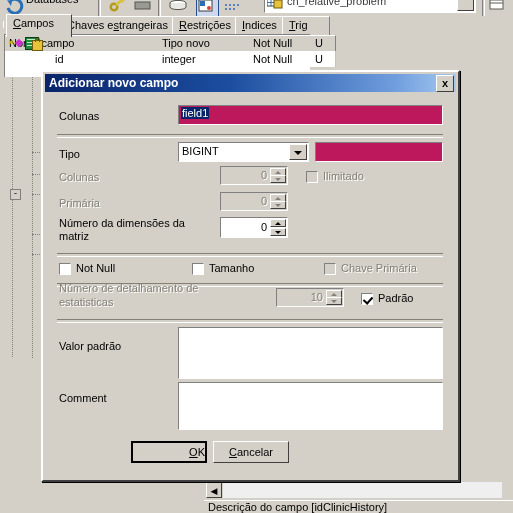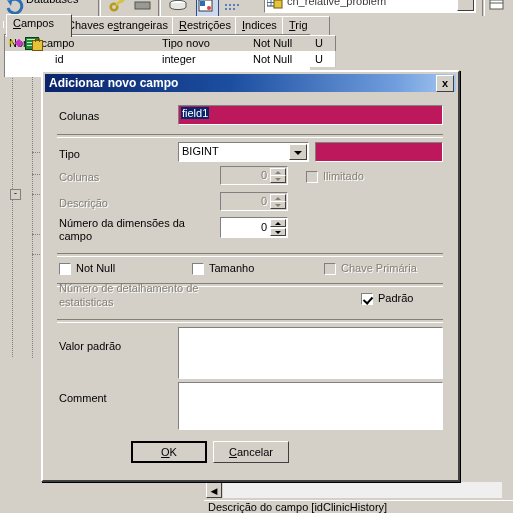--- a/index.html
+++ b/index.html
@@ -431,30 +431,30 @@
   <div class="spin dis" style="left:177px;top:94px;width:68px;height:19px;">
     <span class="v">0</span>
     <span class="up"></span>
     <span class="dn"></span>
   </div>
   <div class="cbwrap" style="left:263px;top:98px;">
     <span class="cbbox dis"></span>
     <span class="cbtxt dim">Ilimitado</span>
   </div>
 
-  <div class="dlab dim" style="left:16px;top:125px;">Descrição</div>
+  <div class="dlab dim" style="left:16px;top:125px;">Primária</div>
   <div class="spin dis" style="left:177px;top:120px;width:68px;height:19px;">
     <span class="v">0</span>
     <span class="up"></span>
     <span class="dn"></span>
   </div>
 
   <div class="dlab" style="left:16px;top:145px;width:160px;line-height:13px;">
     <span>Número da dimensões da</span><br>
-    <span>campo</span>
+    <span>matriz</span>
   </div>
   <div class="spin en" style="left:177px;top:145px;width:68px;height:21px;">
     <span class="v" style="top:3px;">0</span>
     <span class="up"></span>
     <span class="dn"></span>
   </div>
 
   <div class="sep" style="left:14px;top:181px;width:386px;"></div>
 
   <div class="cbwrap" style="left:16px;top:190px;">
@@ -469,36 +469,41 @@
     <span class="cbbox dis"></span>
     <span class="cbtxt dim">Chave Primária</span>
   </div>
 
   <div class="sep" style="left:14px;top:211px;width:386px;"></div>
 
   <div class="dlab dim" style="left:16px;top:209px;width:160px;line-height:14px;overflow:hidden;height:31px;">
     <span>Número de detalhamento de</span><br>
     <span>estatisticas</span>
   </div>
+  <div class="spin dis" style="left:233px;top:216px;width:68px;height:19px;">
+    <span class="v">10</span>
+    <span class="up"></span>
+    <span class="dn"></span>
+  </div>
   <div class="cbwrap" style="left:318px;top:220px;">
     <span class="cbbox chk"></span>
     <span class="cbtxt">Padrão</span>
   </div>
 
   <div class="sep" style="left:14px;top:247px;width:386px;"></div>
 
   <div class="dlab" style="left:16px;top:268px;">Valor padrão</div>
   <div class="tarea" style="left:135px;top:255px;width:265px;height:52px;">
     <span style="display:block;padding:2px 0 0 3px;font-size:11px;"></span>
   </div>
 
   <div class="dlab" style="left:16px;top:320px;">Comment</div>
   <div class="tarea" style="left:135px;top:310px;width:265px;height:48px;">
     <span style="display:block;padding:2px 0 0 3px;font-size:11px;"></span>
   </div>
 
-  <div class="btn def" style="left:88px;top:369px;width:76px;">
+  <div class="btn def" style="left:88px;top:369px;width:76px;text-align:right;">
     <span class="u">O</span><span>K</span>
   </div>
   <div class="btn" style="left:170px;top:369px;width:76px;">
     <span class="u">C</span><span>ancelar</span>
   </div>
 </div>
 
 </body></html>

